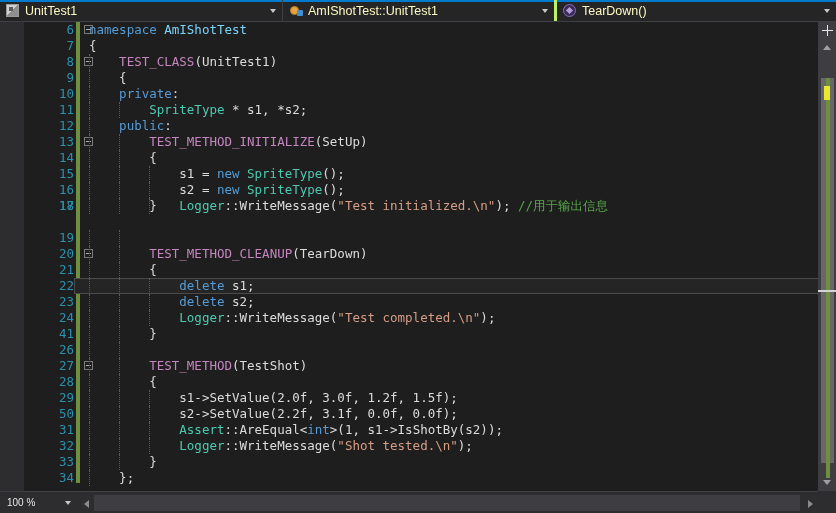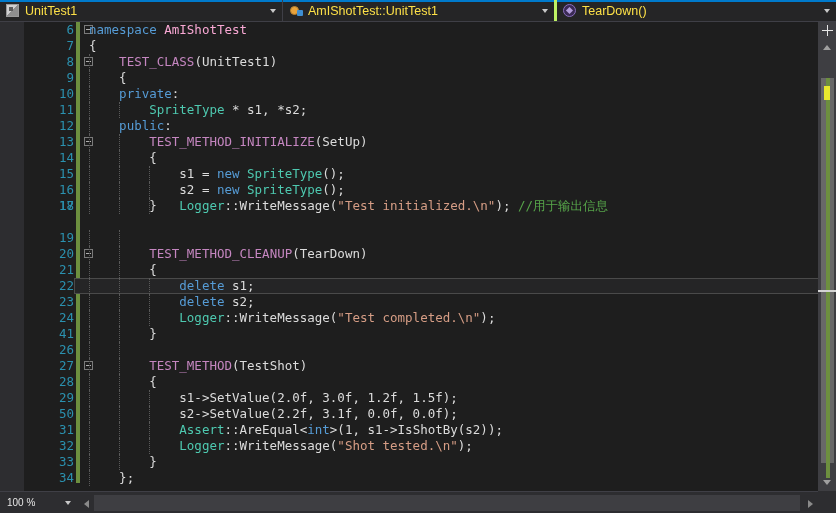--- a/index.html
+++ b/index.html
@@ -28,21 +28,21 @@
     box-sizing:border-box;
     padding:0 2px 0 5px;
     cursor:default;
     position:relative;
   }
   .nav-combo.c1{width:283px;border-right:1px solid #3f3f46;}
   .nav-combo.c2{width:274px;border-right:3px solid #bef264;}
   .nav-combo.c3{flex:1;}
   .nav-ico{width:16px;height:16px;flex:0 0 16px;margin-right:4px;position:relative;}
   .nav-label{
-    font-size:12.5px;color:#fde047;white-space:nowrap;overflow:hidden;
+    font-size:12.5px;color:#fef9c3;white-space:nowrap;overflow:hidden;
     flex:1;line-height:16px;
   }
   .nav-arrow{
     width:14px;height:100%;display:flex;align-items:center;justify-content:center;
     flex:0 0 14px;
   }
   .nav-arrow i{
     display:block;width:0;height:0;
     border-left:3.5px solid transparent;border-right:3.5px solid transparent;
     border-top:4px solid #c8c8c8;
@@ -128,21 +128,21 @@
     border-left:1px dotted #5a5a5a;
   }
 
   
   .kw{color:#569cd6;}
   .type{color:#4ec9b0;}
   .macro{color:#c586c0;}
   .str{color:#d69d85;}
   .cmt{color:#57a64a;}
   .pun{color:#dcdcdc;}
-  .id{color:#f9a8d4;}
+  .id{color:#7dd3fc;}
 
   
   .vscroll{
     position:absolute;right:0;top:22px;width:18px;height:469px;background:#3e3e42;
   }
   .split-btn{
     position:absolute;right:0;top:0;width:18px;height:17px;background:#3e3e42;
     display:flex;align-items:center;justify-content:center;
   }
   .split-btn .g{

